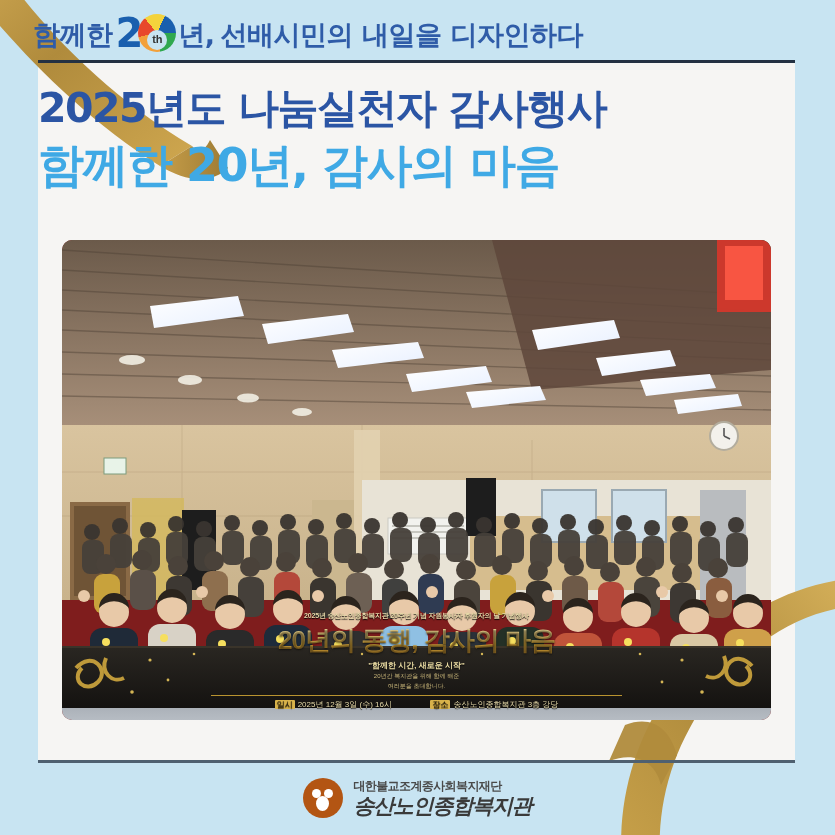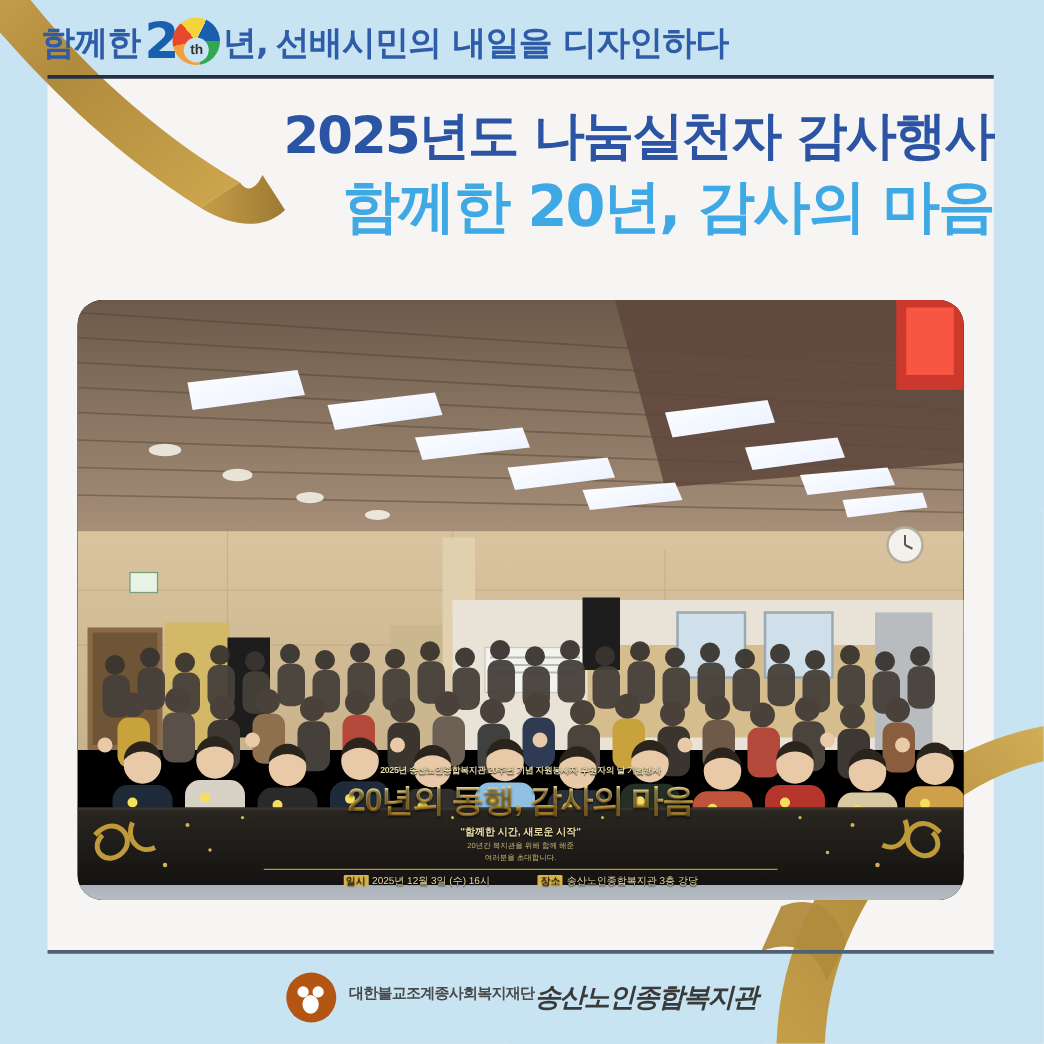--- a/index.html
+++ b/index.html
@@ -96,41 +96,41 @@
     border-radius:50%;background:#c8e4f2;
     display:flex;align-items:center;justify-content:center;
   }
   #anniv-zero .hole span{
     font-size:11px;font-weight:700;color:#333;line-height:1;
   }
 
   
   #title-block{
     position:absolute;left:38px;top:78px;width:757px;
-    z-index:6;text-align:right;
+    z-index:6;text-align:left;
   }
   #title-line1{
     font-size:41px;font-weight:900;line-height:1.18;
     color:#2b55a4;letter-spacing:-1.5px;
     font-family:"DejaVu Sans","Liberation Sans",sans-serif;
     margin:0;padding-top:6px;
   }
   #title-line2{
     font-size:46px;font-weight:900;line-height:1.2;
     color:#3fa9e5;letter-spacing:-1.5px;
     font-family:"DejaVu Sans","Liberation Sans",sans-serif;
     margin:6px 0 0 0;
   }
 
   
   #photo{
     position:absolute;left:62px;top:240px;
     width:709px;height:480px;
-    border-radius:20px;overflow:hidden;
-    z-index:6;background:#000000;
+    border-radius:10px;overflow:hidden;
+    z-index:6;background:#7f1d1d;
   }
   #photo svg{display:block;width:100%;height:100%;}
 
   
   #photo-banner-text{
     position:absolute;left:0;right:0;bottom:10px;
     z-index:8;text-align:center;pointer-events:none;
   }
   #pb-sub{
     font-size:7px;color:#e6d8a8;letter-spacing:-0.2px;
@@ -169,21 +169,21 @@
     z-index:6;display:flex;align-items:center;justify-content:center;
   }
   #footer-logo-mark{
     width:40px;height:40px;border-radius:50%;
     background:#b35513;position:relative;margin-right:10px;flex:0 0 auto;
   }
   #footer-logo-mark .dot{position:absolute;background:#fff;border-radius:50%;}
   #footer-logo-mark .d1{width:9px;height:9px;left:9px;top:11px;}
   #footer-logo-mark .d2{width:9px;height:9px;left:21px;top:11px;}
   #footer-logo-mark .d3{width:13px;height:15px;left:13px;top:18px;border-radius:50%;}
-  #footer-text{display:flex;flex-direction:row;line-height:1;}
+  #footer-text{display:flex;flex-direction:column;line-height:1;}
   #footer-org{
     font-size:12px;font-weight:700;color:#4a4a4a;letter-spacing:-0.6px;
     margin-bottom:3px;
   }
   #footer-center{
     font-size:21px;font-weight:900;color:#3a3a3a;letter-spacing:-1.2px;font-style:italic;
   }
 </style>
 </head>
 <body>

